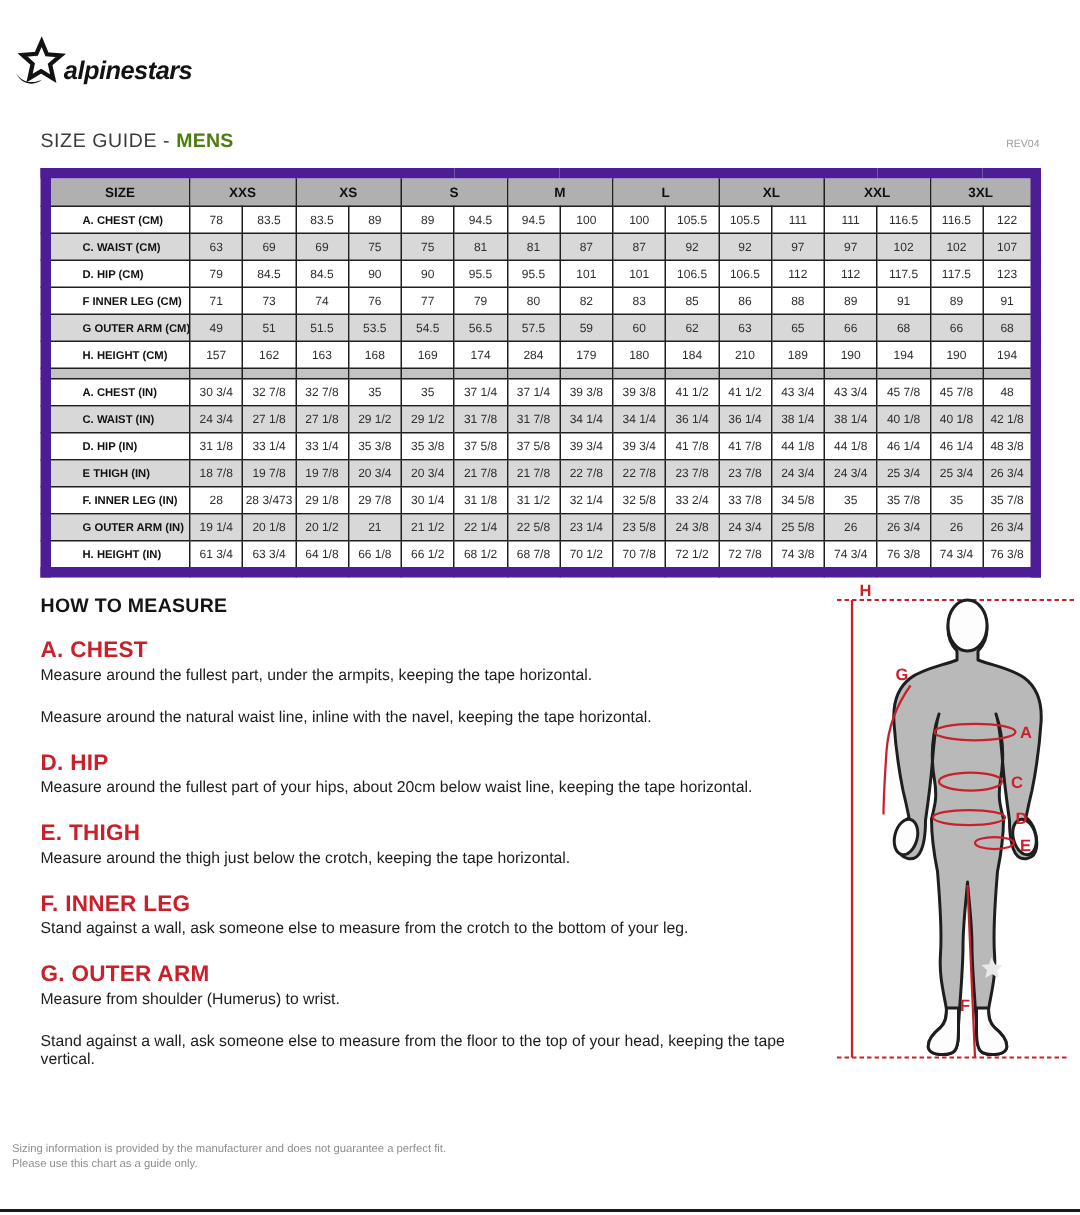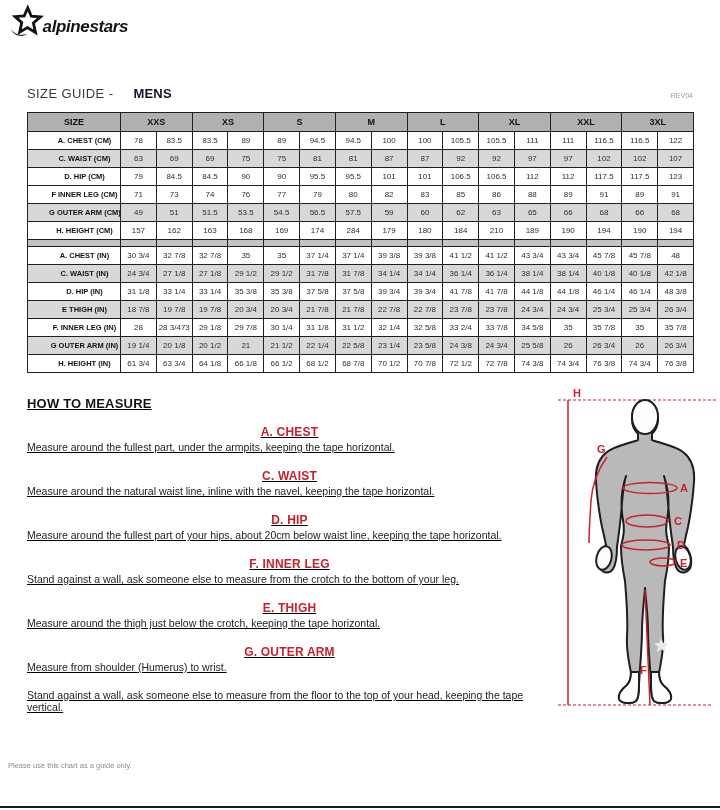--- a/index.html
+++ b/index.html
@@ -1,44 +1,44 @@
 <!DOCTYPE html>
 <html><head>
 <meta charset="utf-8">
 <style>
   html,body{margin:0;padding:0;background:#fff;}
   .page{position:relative;width:720px;height:810px;background:#fff;overflow:hidden;
         font-family:"Liberation Sans",sans-serif;-webkit-font-smoothing:antialiased;}
 
   
-  .logo{position:absolute;left:8px;top:4px;}
+  .logo{position:absolute;left:8px;top:24px;}
 
   
   .titlebar{position:absolute;left:27px;top:86px;width:666px;display:flex;
             justify-content:space-between;align-items:baseline;}
   .title{font-size:13px;color:#3a3a3a;letter-spacing:.4px;}
-  .title b{color:#0f172a;margin-left:20px;letter-spacing:.2px;}
+  .title b{color:#4d7c0f;margin-left:4px;letter-spacing:.2px;}
   .rev{font-size:7px;color:#9a9a9a;}
 
   
   table.sizes{position:absolute;left:27px;top:112px;width:667px;border-collapse:collapse;
-              table-layout:fixed;border:1px solid #4c1d95;}
+              table-layout:fixed;border:7px solid #4c1d95;}
   table.sizes th,table.sizes td{border:1px solid #1f1f1f;text-align:center;padding:0;
               overflow:hidden;white-space:nowrap;}
   table.sizes thead th{background:#b0b0b0;font-size:9px;font-weight:bold;color:#101010;height:18px;}
   table.sizes td{font-size:8px;color:#2e2e2e;height:17px;background:#fff;}
-  table.sizes td.rowlabel{text-align:center;padding-left:21px;font-weight:bold;font-size:7.5px;color:#111;}
+  table.sizes td.rowlabel{text-align:left;padding-left:21px;font-weight:bold;font-size:7.5px;color:#111;}
   table.sizes tr.alt td{background:#d8d8d8;}
   table.sizes tr.sep td{height:6px;background:#c3c3c3;}
 
   
-  .htm{position:absolute;left:27px;top:396px;width:525px;text-decoration:underline;}
+  .htm{position:absolute;left:27px;top:396px;width:525px;}
   .htm-title{font-size:13px;font-weight:bold;color:#141414;margin-bottom:14px;letter-spacing:.2px;}
   .mitem{margin-bottom:16px;}
-  .mlabel{font-size:12px;font-weight:bold;color:#c9202b;margin-bottom:2px;letter-spacing:.2px;text-align:center;}
+  .mlabel{font-size:15px;font-weight:bold;color:#c9202b;margin-bottom:2px;letter-spacing:.2px;}
   .mtext{font-size:10.5px;color:#1c1c1c;}
 
   
   .figure{position:absolute;left:553px;top:385px;width:167px;height:380px;}
   .figure svg{display:block;}
 
   
   .footer{position:absolute;left:8px;top:761px;font-size:7.5px;color:#8d8d8d;line-height:10px;}
   .bottomline{position:absolute;left:0;top:806px;width:720px;height:2px;background:#1a1a1a;}
 </style>
@@ -345,34 +345,33 @@
   </table>
 
   <div class="htm">
     <div class="htm-title">HOW TO MEASURE</div>
     <div>
         <div class="mitem">
           <div class="mlabel">A. CHEST</div>
           <div class="mtext">Measure around the fullest part, under the armpits, keeping the tape horizontal.</div>
         </div>
         <div class="mitem">
-          <div class="mlabel">C. WAIST</div>
           <div class="mtext">Measure around the natural waist line, inline with the navel, keeping the tape horizontal.</div>
         </div>
         <div class="mitem">
           <div class="mlabel">D. HIP</div>
           <div class="mtext">Measure around the fullest part of your hips, about 20cm below waist line, keeping the tape horizontal.</div>
         </div>
         <div class="mitem">
+          <div class="mlabel">E. THIGH</div>
+          <div class="mtext">Measure around the thigh just below the crotch, keeping the tape horizontal.</div>
+        </div>
+        <div class="mitem">
           <div class="mlabel">F. INNER LEG</div>
           <div class="mtext">Stand against a wall, ask someone else to measure from the crotch to the bottom of your leg.</div>
-        </div>
-        <div class="mitem">
-          <div class="mlabel">E. THIGH</div>
-          <div class="mtext">Measure around the thigh just below the crotch, keeping the tape horizontal.</div>
         </div>
         <div class="mitem">
           <div class="mlabel">G. OUTER ARM</div>
           <div class="mtext">Measure from shoulder (Humerus) to wrist.</div>
         </div>
         <div class="mitem">
           <div class="mtext">Stand against a wall, ask someone else to measure from the floor to the top of your head, keeping the tape vertical.</div>
         </div>
       </div>
   </div>
@@ -430,17 +429,18 @@
       <text x="44" y="68" font-size="11" font-weight="bold" fill="#c9202b" font-family="Liberation Sans, sans-serif">G</text>
       <text x="127" y="107" font-size="11" font-weight="bold" fill="#c9202b" font-family="Liberation Sans, sans-serif">A</text>
       <text x="121" y="140" font-size="11" font-weight="bold" fill="#c9202b" font-family="Liberation Sans, sans-serif">C</text>
       <text x="124" y="164" font-size="11" font-weight="bold" fill="#c9202b" font-family="Liberation Sans, sans-serif">D</text>
       <text x="127" y="182" font-size="11" font-weight="bold" fill="#c9202b" font-family="Liberation Sans, sans-serif">E</text>
       <text x="87" y="289" font-size="11" font-weight="bold" fill="#c9202b" font-family="Liberation Sans, sans-serif">F</text>
     </svg>
   </div>
 
   <div class="footer">
+    <div>Sizing information is provided by the manufacturer and does not guarantee a perfect fit.</div>
     <div>Please use this chart as a guide only.</div>
   </div>
   <div class="bottomline"></div>
 
 </div>
 
 </body></html>

